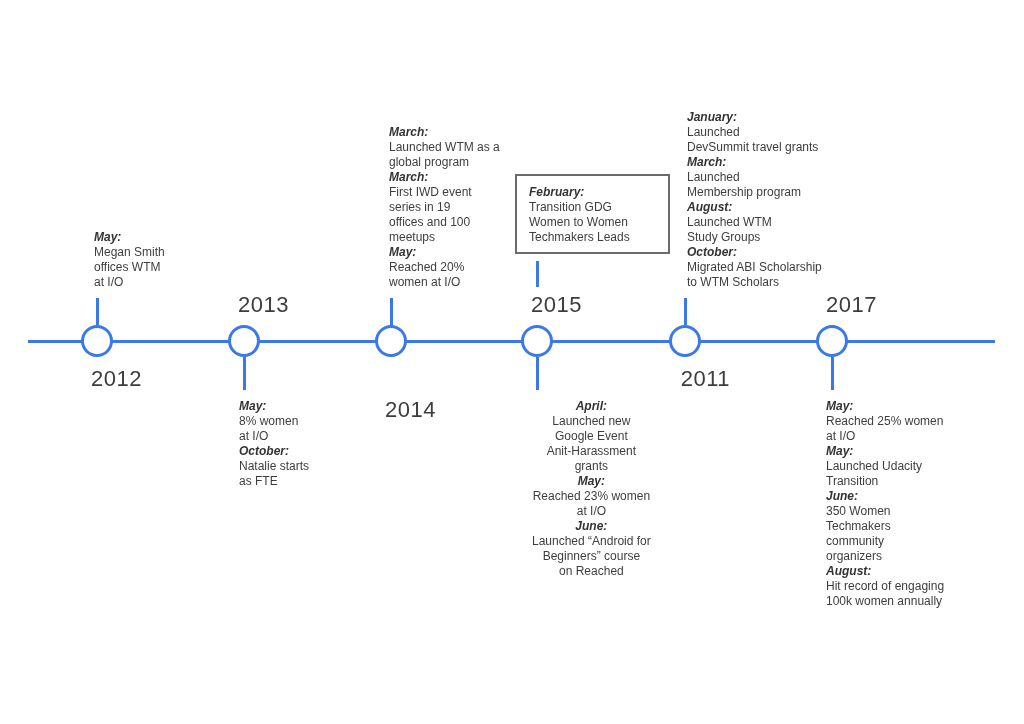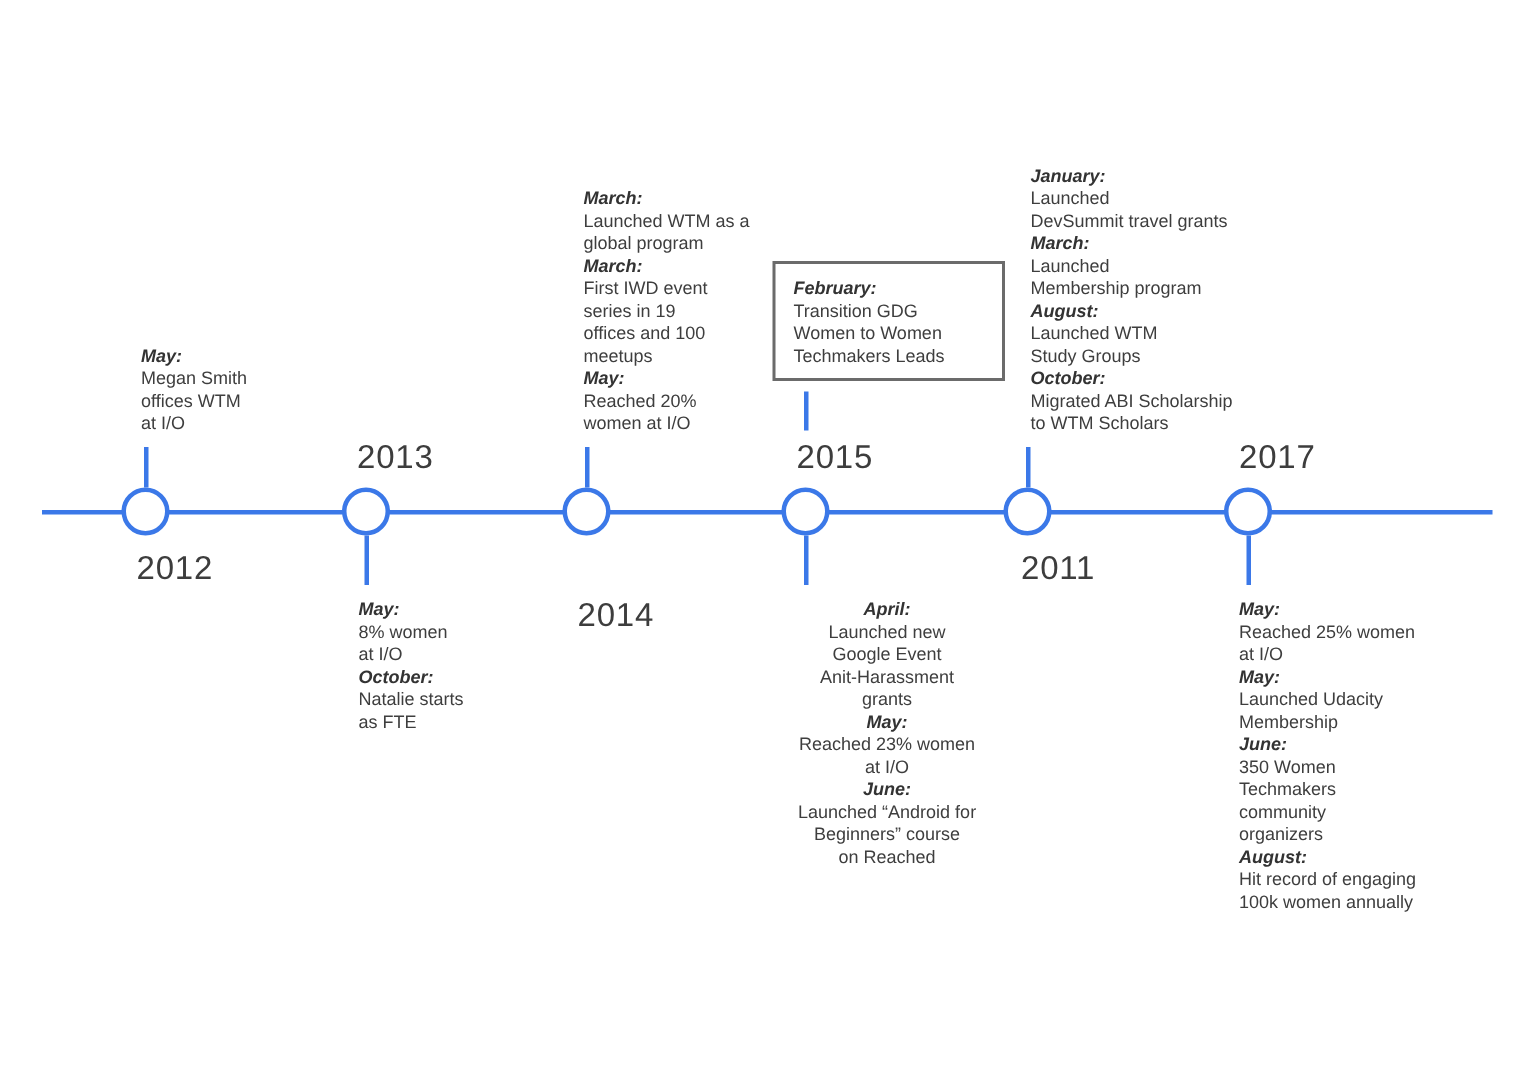--- a/index.html
+++ b/index.html
@@ -151,21 +151,21 @@
 
   <div class="year" style="left:787px; top:292px;">2017</div>
   <div class="node" style="left:816px;"></div>
   <div class="stub" style="left:831px; top:357px; height:33px;"></div>
   <div class="note" style="left:826px; top:399px;">
       <div class="month">May:</div>
       <div class="txt">Reached 25% women</div>
       <div class="txt">at I/O</div>
       <div class="month">May:</div>
       <div class="txt">Launched Udacity</div>
-      <div class="txt">Membership</div>
+      <div class="txt">Transition</div>
       <div class="month">June:</div>
       <div class="txt">350 Women</div>
       <div class="txt">Techmakers</div>
       <div class="txt">community</div>
       <div class="txt">organizers</div>
       <div class="month">August:</div>
       <div class="txt">Hit record of engaging</div>
       <div class="txt">100k women annually</div>
     </div>
 

